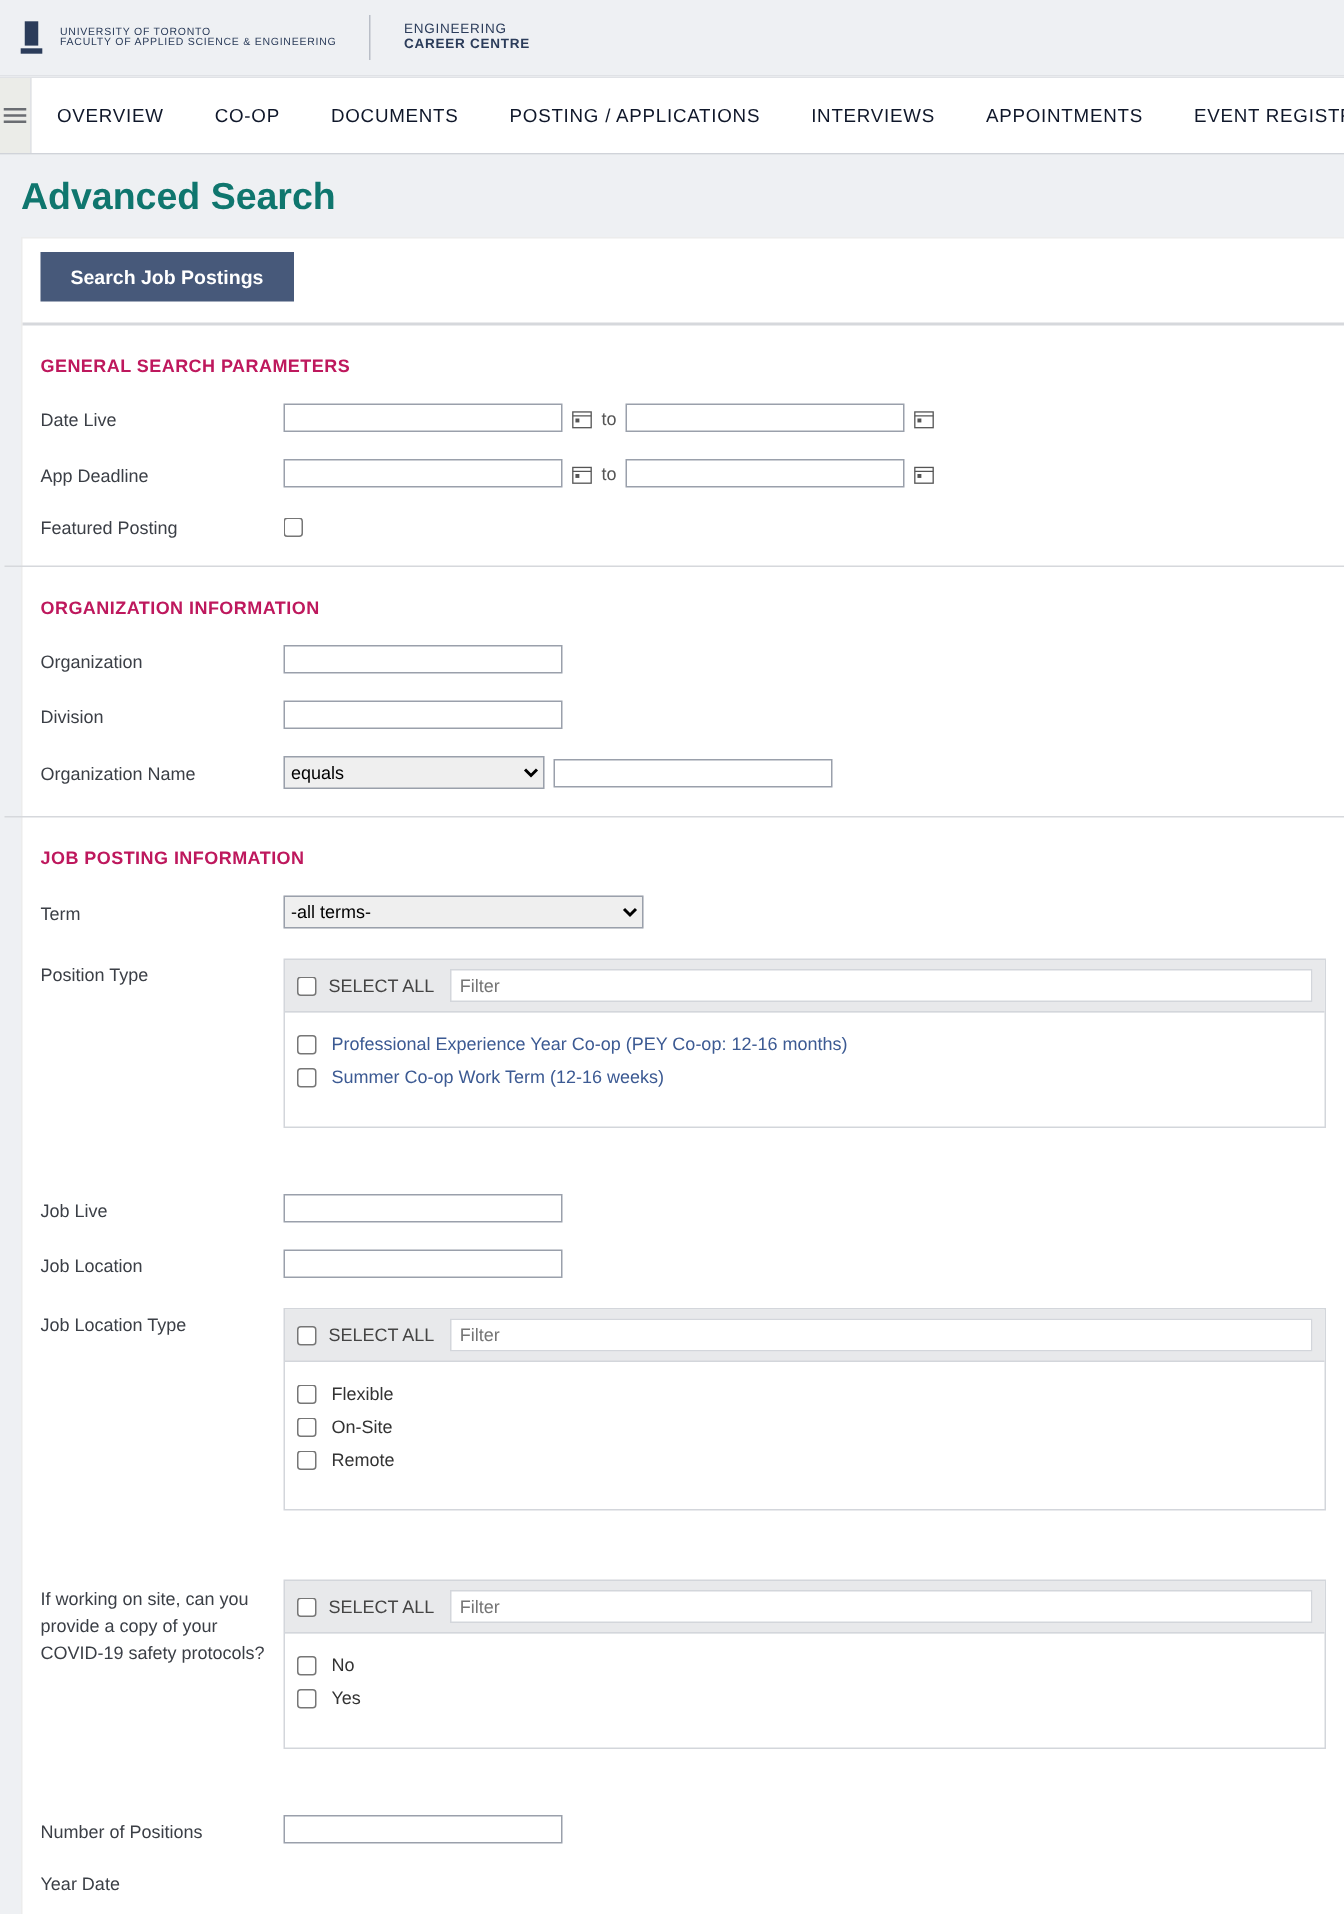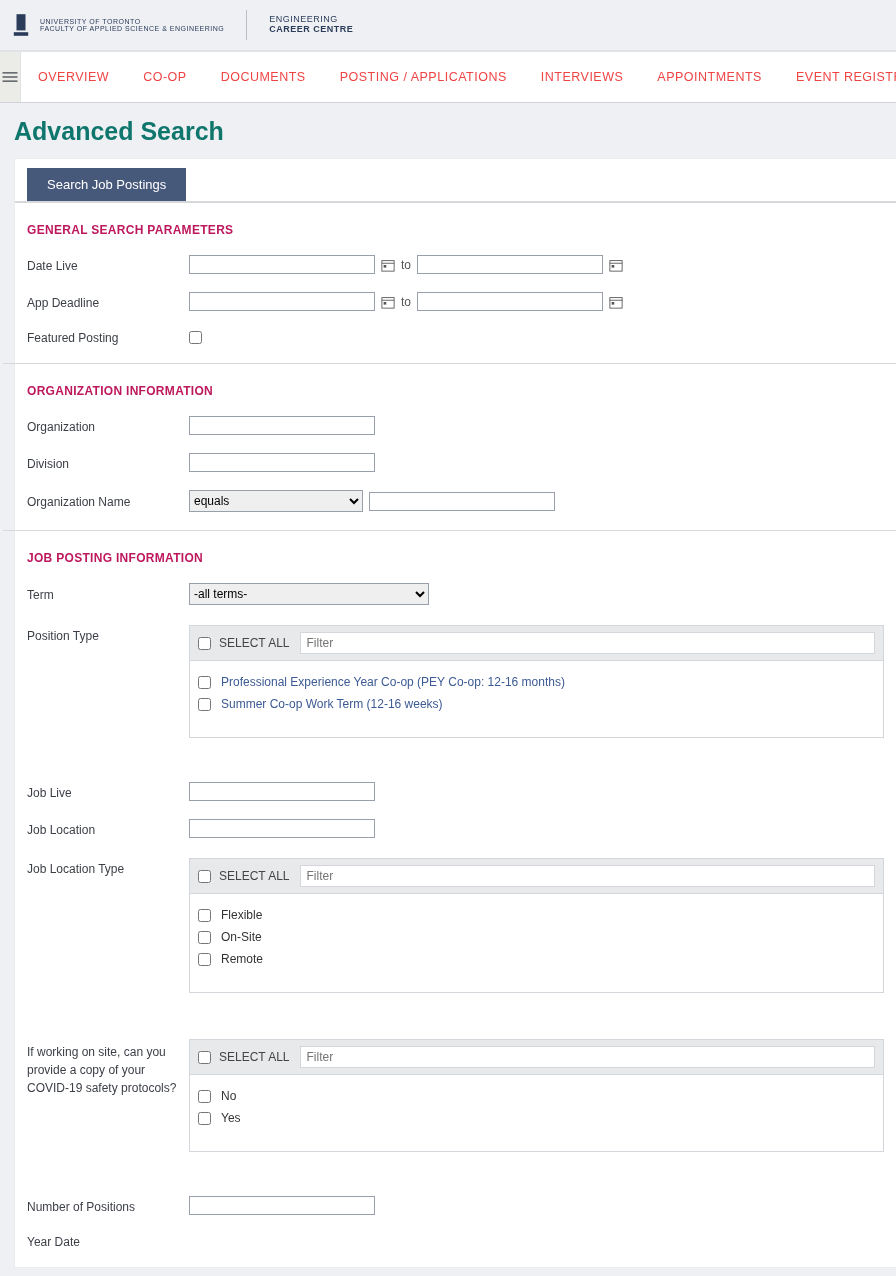--- a/index.html
+++ b/index.html
@@ -8,24 +8,24 @@
 .logo-block { display: flex; align-items: center; gap: 10px; }
 .logo-seal { width: 18px; height: 26px; }
 .logo-text-1 { font-size: 9px; font-weight: 700; color: #2b3c5a; letter-spacing: 0.5px; }
 .logo-text-1 span { display:block; font-size:7px; font-weight:400; }
 .vbar { width: 1px; height: 30px; background: #b9bec7; margin: 0 12px; }
 .logo-text-2 { font-size: 9px; font-weight: 400; color: #2b3c5a; letter-spacing: 0.5px; line-height:1.1;}
 .logo-text-2 b { font-weight:700; }
 .navbar { display: flex; align-items: stretch; background: #fff; border-top: 1px solid #e0e2e6; border-bottom: 1px solid #d0d3d9; }
 .menu-btn { width: 54px; display:flex; align-items:center; justify-content:center; background:#ebece8; border-right:1px solid #e0e2e6; cursor:pointer; }
 .menu-btn svg { width:20px; height:20px; stroke:#6a6d72; }
-.nav-item { padding: 18px 17px; font-size: 12.5px; color: #ef4444; letter-spacing: 0.5px; cursor:pointer; white-space:nowrap; }
+.nav-item { padding: 18px 17px; font-size: 12.5px; color: #0f172a; letter-spacing: 0.5px; cursor:pointer; white-space:nowrap; }
 .page-title { font-size: 25px; font-weight: 700; color: #0f766e; padding: 14px 14px 12px; }
 .content { background: #fff; margin-left: 14px; border: 1px solid #ececec; border-right:none; }
-.tab { display:inline-block; background:#47597a; color:#fff; font-size:13px; padding: 9px 20px; margin: 10px 0 0 12px; cursor:pointer; }
+.tab { display:inline-block; background:#47597a; color:#fff; font-size:13px; padding: 9px 20px; margin: 10px 0 14px 12px; cursor:pointer;font-weight:bold; }
 .tabline { border-bottom:2px solid #d6d8dc; margin-top:-1px; padding-left:0; }
 .section { padding: 12px 12px 18px; }
 .section-title { font-size: 12px; font-weight: 600; color: #be185d; letter-spacing: 0.3px; padding: 8px 0 14px; }
 .divider { border-top: 1px solid #d6d8dc; margin: 0 -12px 0 -12px; height:1px; }
 .fields { display: flex; flex-direction: column; gap: 18px; padding-top: 4px; }
 .row { display: flex; align-items: center; }
 .row .label { width: 162px; font-size: 12px; color: #3b3f46; padding-top:2px;}
 .control { display:flex; align-items:center; gap:6px; }
 input[type=text].sm { width: 186px; height: 19px; border: 1px solid #9aa0ab; padding: 1px 4px; font-size:12px; }
 select.sm { width: 174px; height: 22px; border: 1px solid #9aa0ab; background:#efefef; font-size:12px; }

